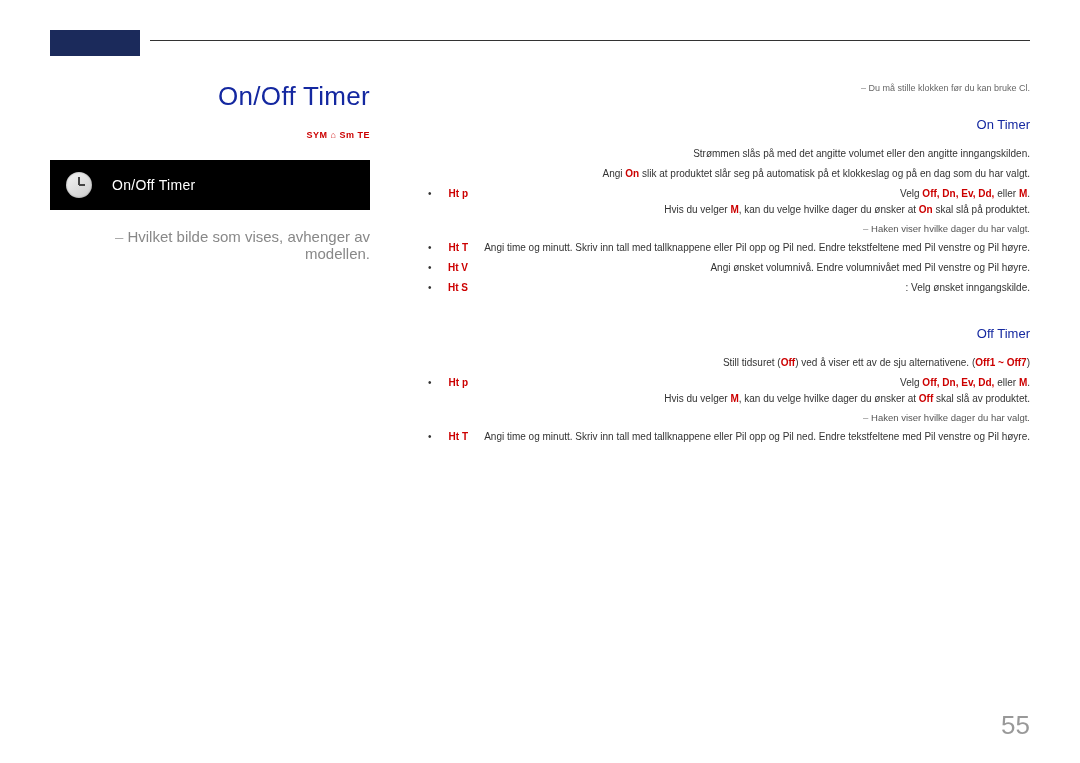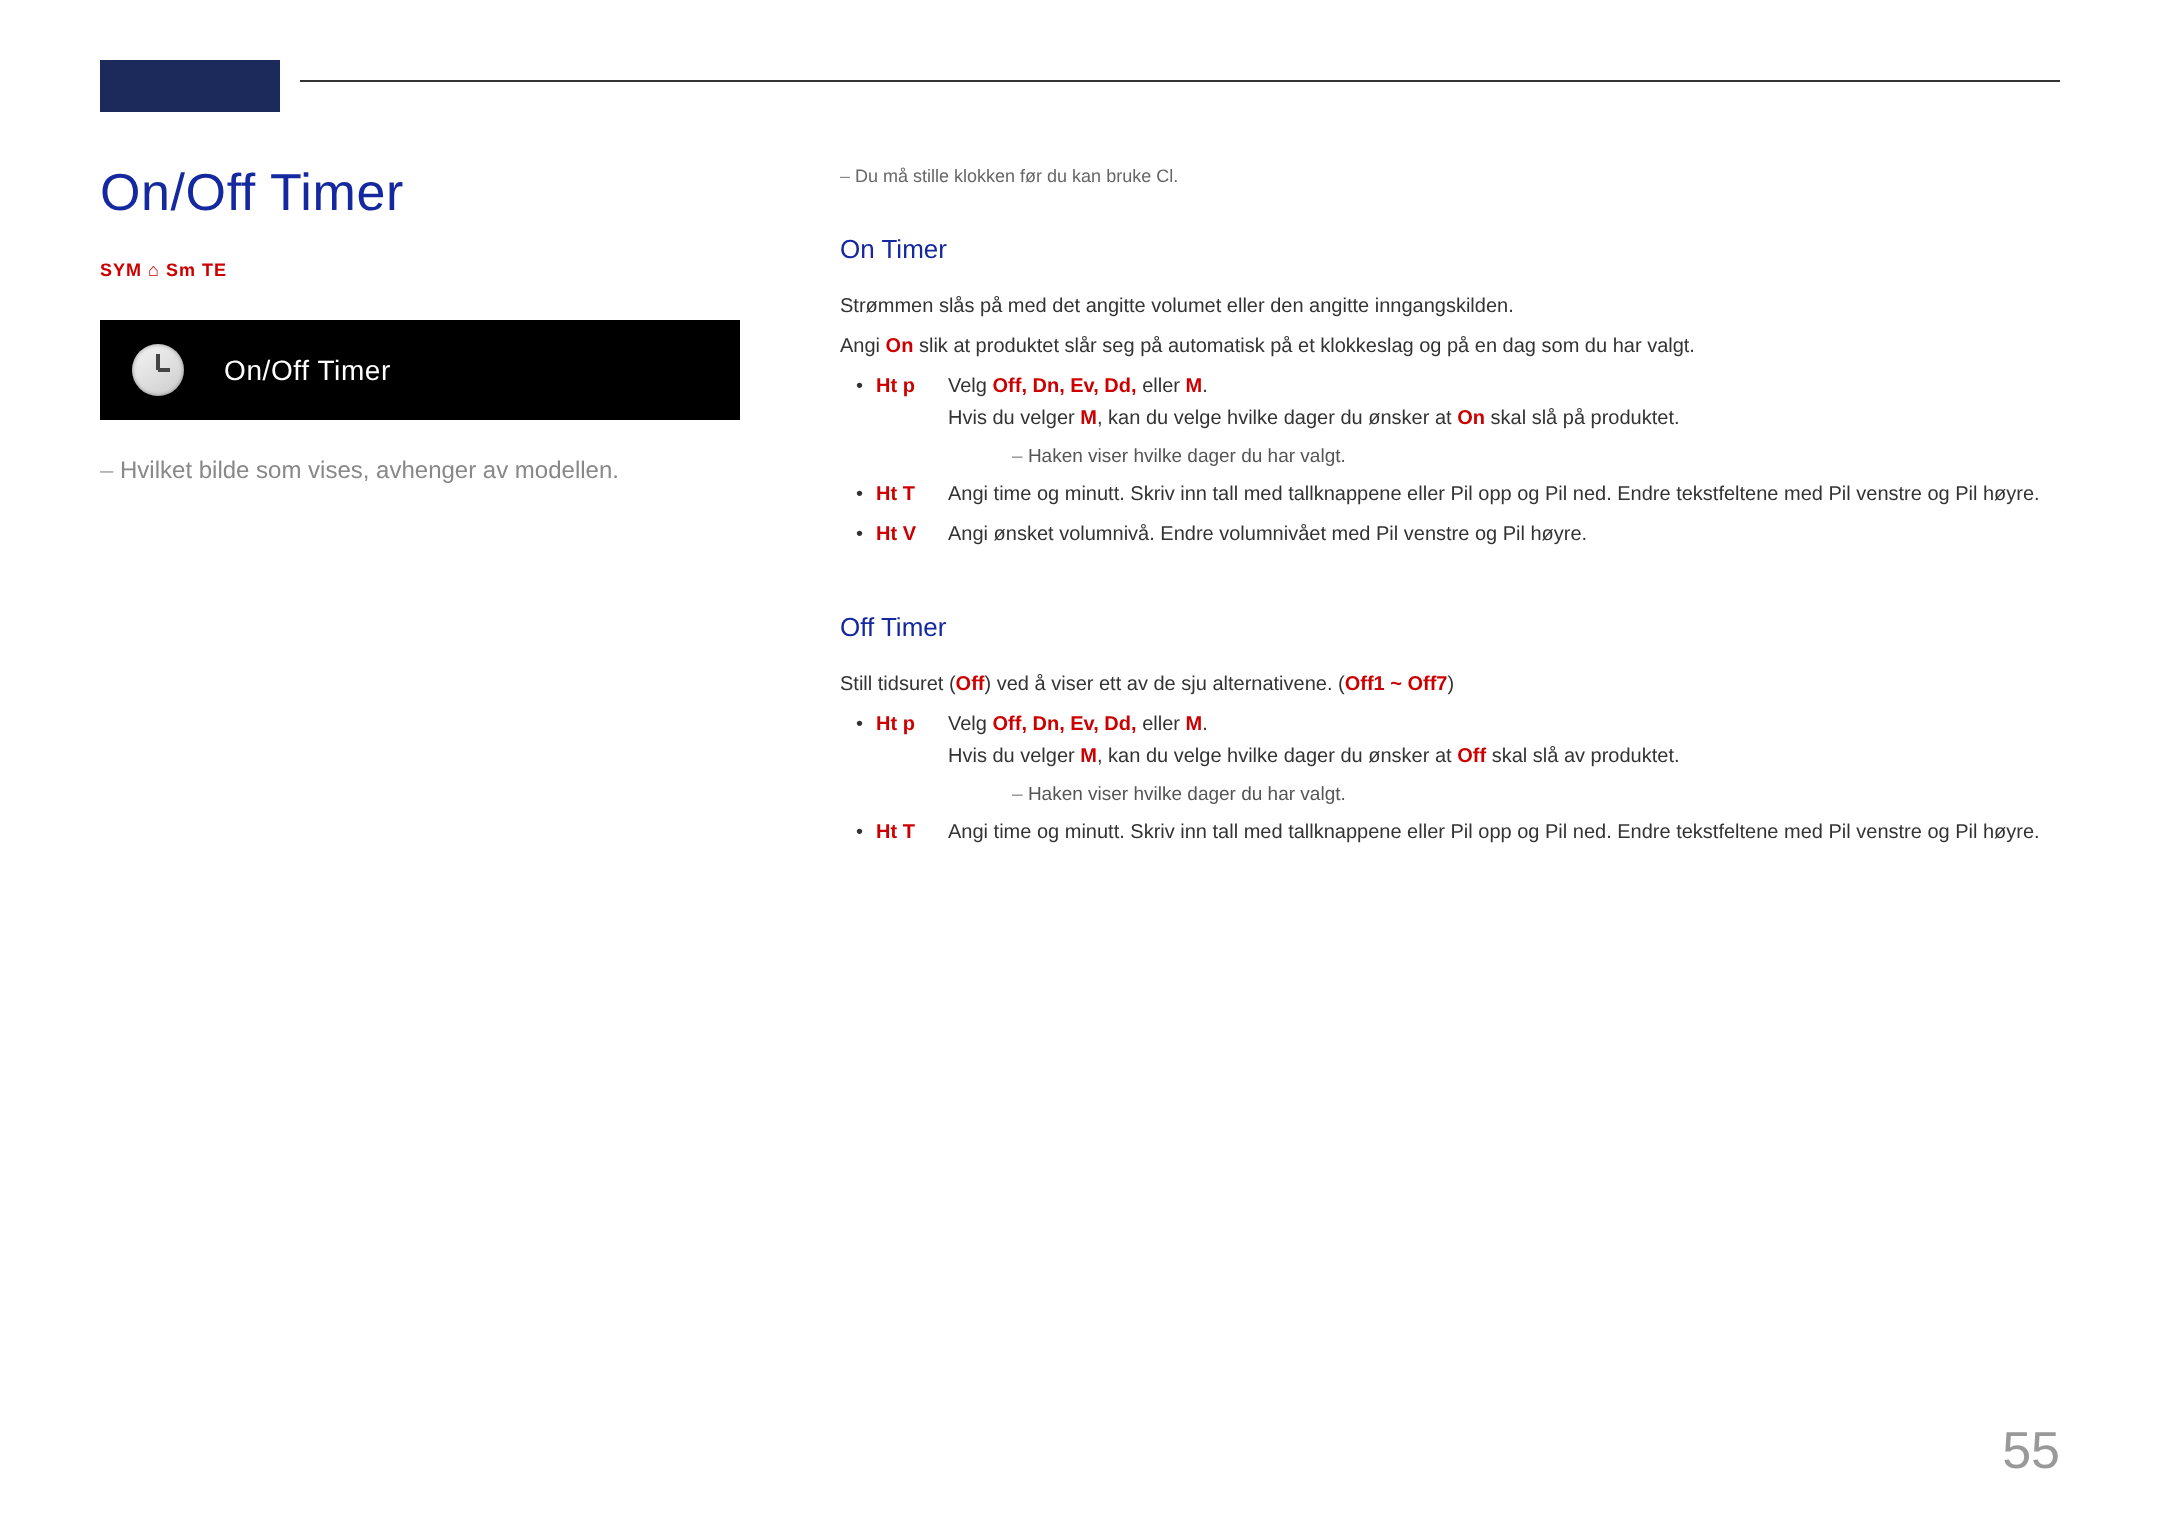--- a/index.html
+++ b/index.html
@@ -21,20 +21,21 @@
       position: absolute;
       top: 30px;
       left: 50px;
       width: 90px;
       height: 26px;
       background: #1b2a5b;
     }
     .content {
       display: flex;
       gap: 50px;
+      text-align: right;
     }
     .col-left {
       width: 320px;
       flex-shrink: 0;
     }
     .page-title {
       color: #1428a0;
       font-size: 26px;
       font-weight: 400;
       margin-bottom: 18px;
@@ -70,21 +71,21 @@
     }
     .clock-icon::after {
       content:""; position:absolute; left:50%; top:50%;
       width:2px; height:6px; background:#444; transform-origin:bottom;
       transform:translate(-50%,-100%) rotate(90deg);
     }
     .screenshot-label {
       color:#fff; font-size:14px; font-weight:300; letter-spacing:0.3px;
     }
     .caption {
-      font-size: 12px; color:#888;
+      font-size: 15px; color:#888;
     }
     .caption::before { content:"– "; color:#aaa; }
     .col-right { flex:1; font-size:10px; line-height:1.6; }
     .note { font-size:9px; color:#666; margin-bottom:20px; }
     .note::before { content:"– "; color:#888; }
     .section-heading { color:#1428a0; font-size:13px; font-weight:400; margin-bottom:10px; }
     .para { margin-bottom:4px; }
     .timer-range { color:#c00; font-weight:700; margin:6px 0 4px; font-size:10px; }
     .opt-list { list-style:none; margin-top:4px; }
     .opt-list li { display:flex; gap:6px; margin-bottom:4px; padding-left:18px; position:relative; }
@@ -130,20 +131,24 @@
           </span>
         </li>
         <li>
           <span class="opt-label">Ht  T</span>
           <span class="opt-desc">Angi time og minutt. Skriv inn tall med tallknappene eller Pil opp og Pil ned. Endre tekstfeltene med Pil venstre og Pil høyre.</span>
         </li>
         <li>
           <span class="opt-label">Ht  V</span>
           <span class="opt-desc">Angi ønsket volumnivå. Endre volumnivået med Pil venstre og Pil høyre.</span>
         </li>
+        <li>
+          <span class="opt-label">Ht  S</span>
+          <span class="opt-desc">: Velg ønsket inngangskilde.</span>
+        </li>
       </ul>
     </div>
 
     <div class="block">
       <h2 class="section-heading">Off Timer</h2>
       <p class="para"><span>Still tidsuret (</span><span class="opt-red">Off</span><span>) ved å viser ett av de sju alternativene. (</span><span class="opt-red">Off1 ~ Off7</span><span>)</span></p>
       <ul class="opt-list">
         <li>
           <span class="opt-label">Ht  p</span>
           <span class="opt-desc"><span>Velg </span><span class="opt-red">Off, Dn, Ev, Dd, </span><span>eller </span><span class="opt-red">M</span><span>.</span><br>

